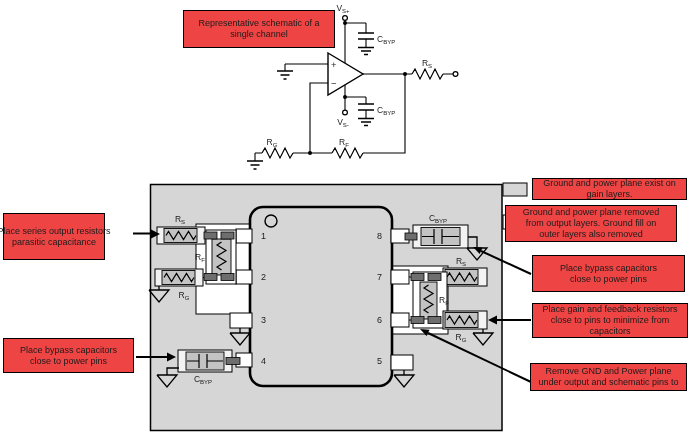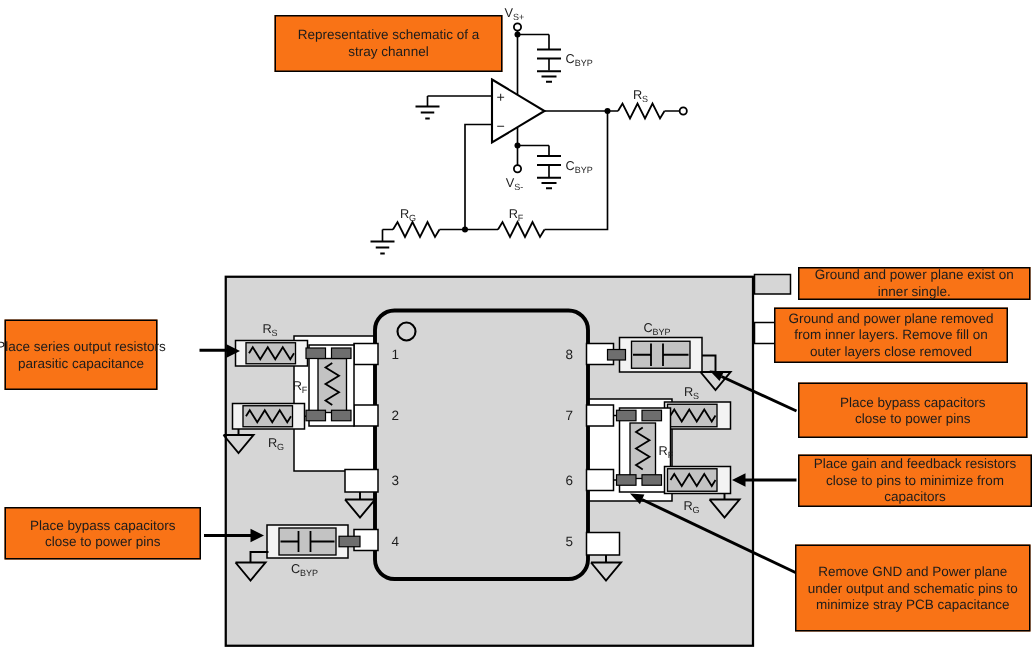--- a/index.html
+++ b/index.html
@@ -1,19 +1,19 @@
 <!DOCTYPE html>
 <html style="--board: #d6d6d6; --component-body: #c3c3c3; --component-end: #f3f3f3; --pad: #6e6e6e; --removed-plane: #ffffff;"><head>
 <meta charset="utf-8">
 <style>
   html,body{margin:0;padding:0;background:#fff;}
   #stage{position:relative;width:689px;height:435px;background:#ffffff;
          font-family:"Liberation Sans", sans-serif;color:#1c1c1c;overflow:hidden;}
   svg{position:absolute;left:0;top:0;}
-  .box{position:absolute;background:#f97316;border:1.5px solid #000;
+  .box{position:absolute;background:#ef4444;border:1.5px solid #000;
        display:flex;flex-direction:column;align-items:center;justify-content:center;
        text-align:center;font-size:9px;line-height:11px;box-sizing:border-box;}
   .box div{white-space:nowrap;}
   .legendbox{border-width:1.2px;}
   
   .wire{stroke:#000;stroke-width:1.1;fill:none;}
   .sym{stroke:#000;stroke-width:1.4;fill:none;}
   .board{fill:var(--board);stroke:#000;stroke-width:1.5;}
   .chip{fill:var(--board);stroke:#000;stroke-width:2.6;}
   .removed{fill:var(--removed-plane);stroke:#000;stroke-width:1;}
@@ -210,54 +210,53 @@
     <path class="arrow" d="M531,320 H496"></path>
     <polygon class="ahead" points="488,320 497,315.5 497,324.5"></polygon>
 
     <path class="arrow" d="M531,382 L428,333"></path>
     <polygon class="ahead" points="420,329 429.6,329.7 426.6,336.1"></polygon>
   </g>
 </svg>
 
   <div class="box" style="left:183px;top:10px;width:152px;height:38px;">
     <div>Representative schematic of a</div>
-    <div>stray channel</div>
+    <div>single channel</div>
   </div>
 
   <div class="box" style="left:3px;top:213px;width:102px;height:47px;">
     <div>Place series output resistors</div>
     <div>parasitic capacitance</div>
   </div>
 
   <div class="box" style="left:3px;top:338px;width:131px;height:35px;">
     <div>Place bypass capacitors</div>
     <div>close to power pins</div>
   </div>
 
   <div class="box legendbox" style="left:532px;top:178px;width:155px;height:22px;">
     <div>Ground and power plane exist on</div>
-    <div>inner single.</div>
-  </div>
-
-  <div class="box legendbox" style="left:516px;top:205px;width:156px;height:37px;">
+    <div>gain layers.</div>
+  </div>
+
+  <div class="box legendbox" style="left:505px;top:205px;width:172px;height:37px;">
     <div>Ground and power plane removed</div>
-    <div>from inner layers. Remove fill on</div>
-    <div>outer layers close removed</div>
+    <div>from output layers. Ground fill on</div>
+    <div>outer layers also removed</div>
   </div>
 
   <div class="box" style="left:532px;top:255px;width:153px;height:37px;">
     <div>Place bypass capacitors</div>
     <div>close to power pins</div>
   </div>
 
   <div class="box" style="left:532px;top:303px;width:156px;height:35px;">
     <div>Place gain and feedback resistors</div>
     <div>close to pins to minimize from</div>
     <div>capacitors</div>
   </div>
 
-  <div class="box" style="left:530px;top:363px;width:157px;height:58px;">
+  <div class="box" style="left:530px;top:363px;width:157px;height:28px;">
     <div>Remove GND and Power plane</div>
     <div>under output and schematic pins to</div>
-    <div>minimize stray PCB capacitance</div>
   </div>
 
 </div>
 
 </body></html>

